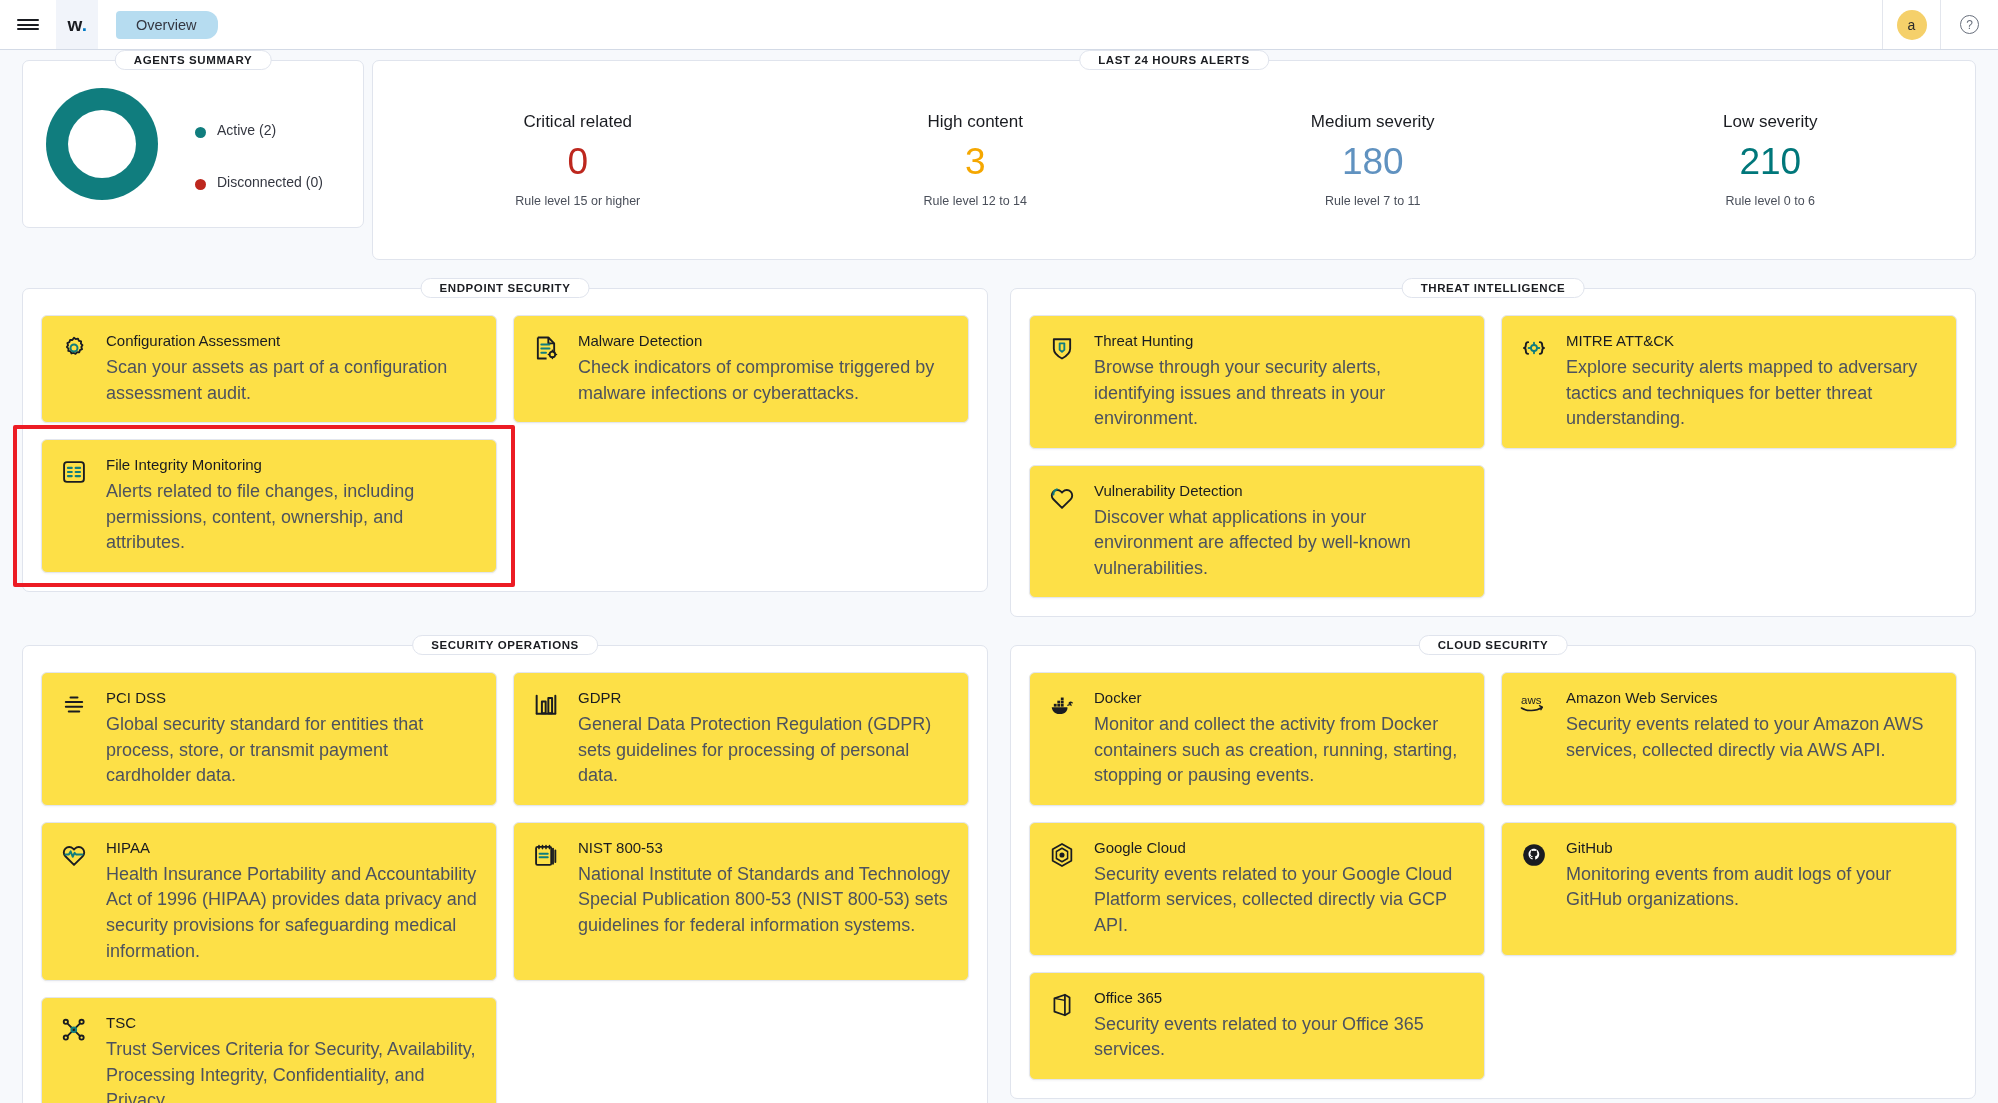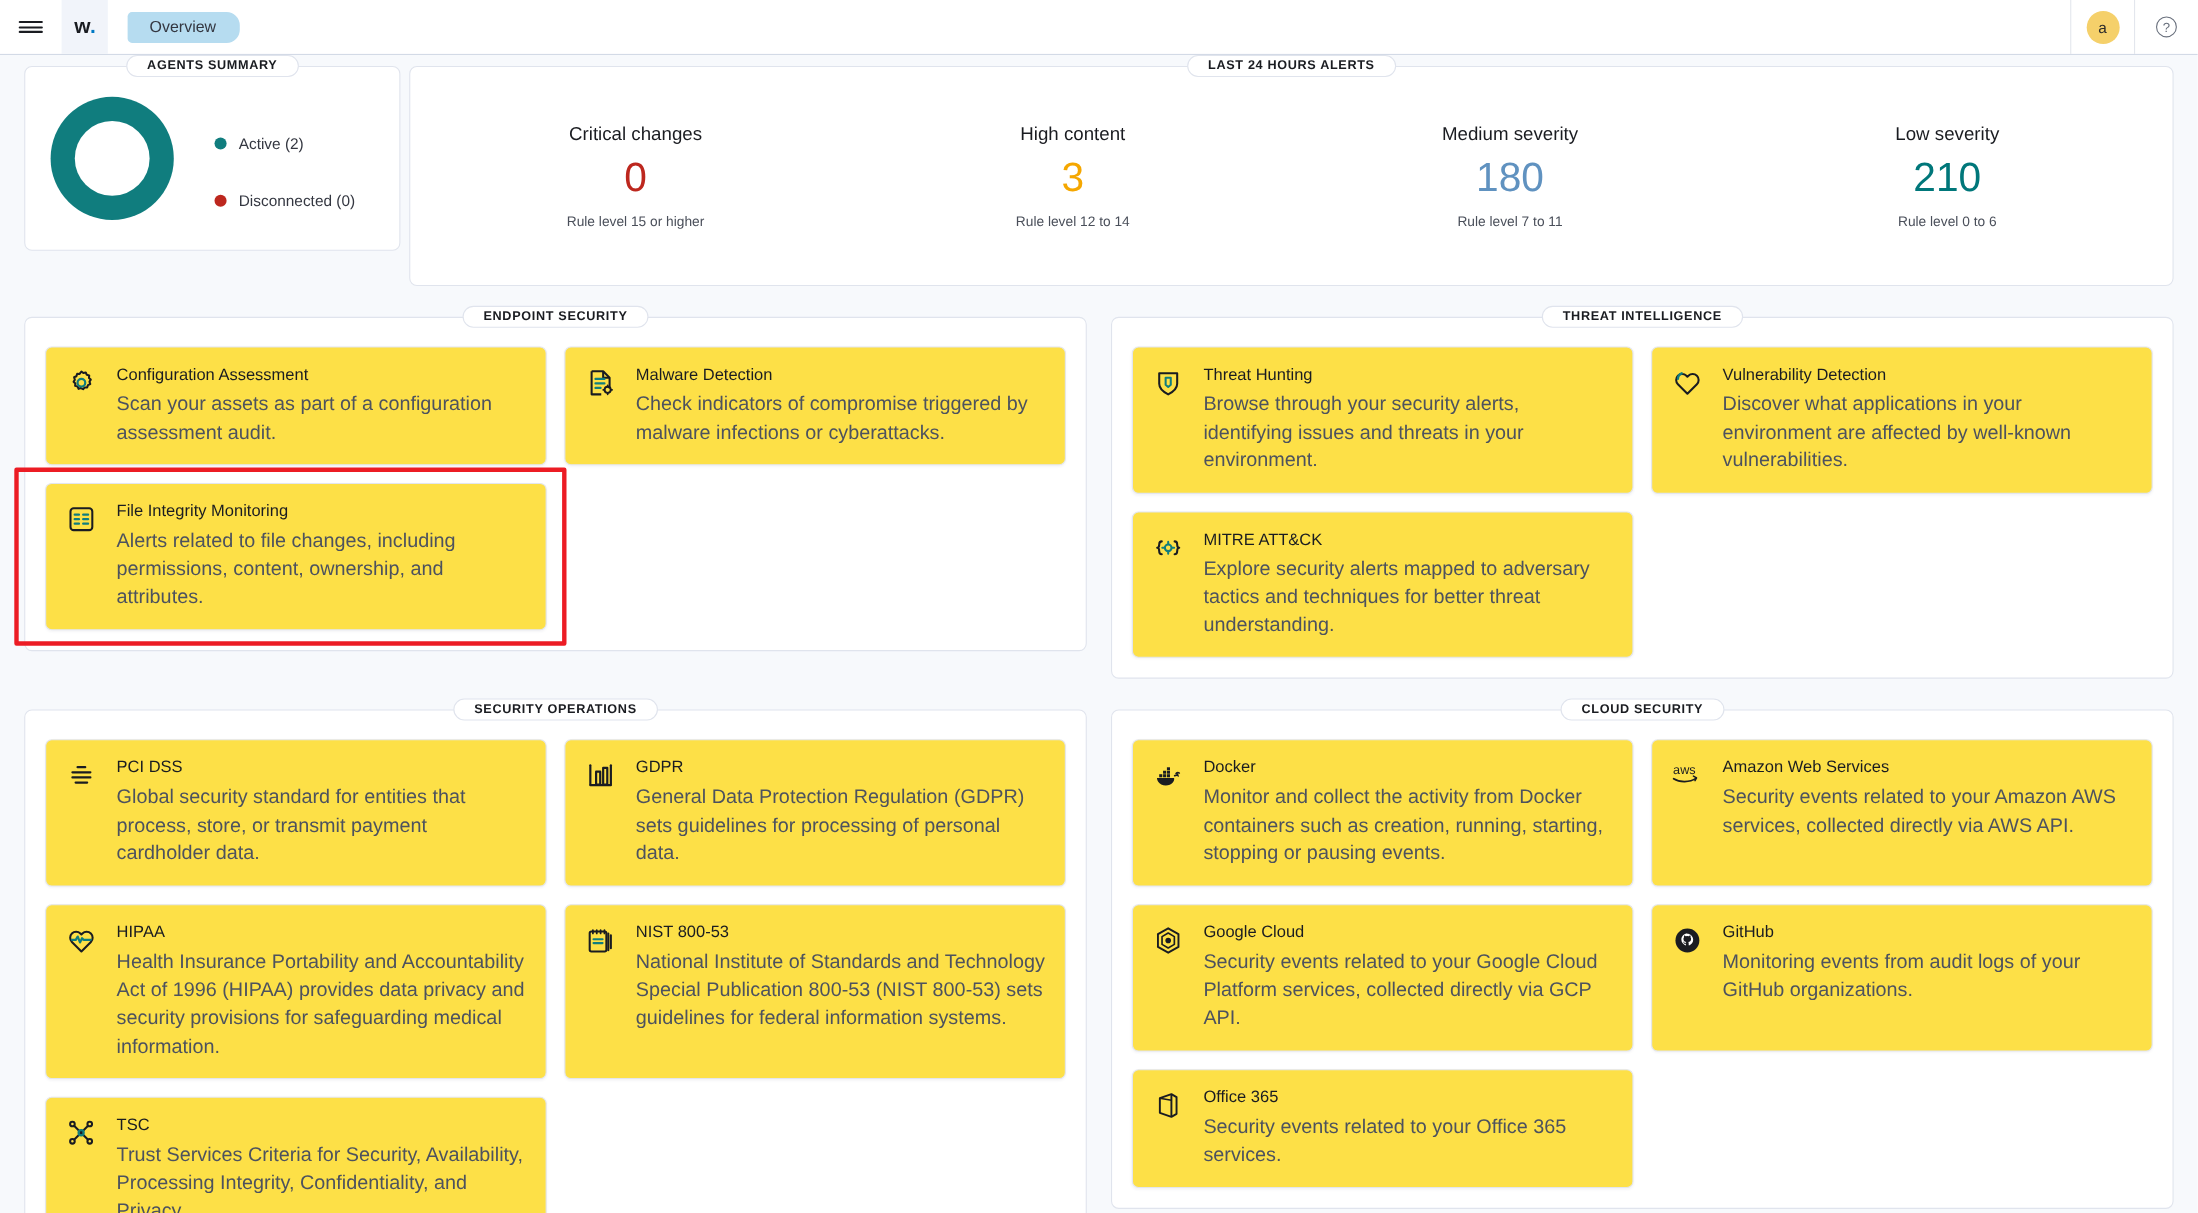--- a/index.html
+++ b/index.html
@@ -117,21 +117,21 @@
   .donut {
     width: 112px; height: 112px; border-radius: 50%;
     background: conic-gradient(#107d7e 0 100%);
     position: relative;
   }
   .donut::after {
     content: ""; position: absolute; inset: 22px;
     background: #fff; border-radius: 50%;
   }
   .legend-list { margin-left: 28px; }
-  .legend-row { display: flex; align-items: center; margin-bottom: 12px; font-size: 14px; color: #343741; margin-top: 36px; }
+  .legend-row { display: flex; align-items: flex-end; margin-bottom: 12px; font-size: 14px; color: #343741; margin-top: 36px; }
   .legend-row .swatch { width: 11px; height: 11px; border-radius: 50%; margin-right: 11px; flex: none; }
 
   
   .alerts-panel {
     flex: 1;
     height: 200px;
     display: flex;
     padding: 18px 6px;
   }
   .alert-col {
@@ -222,21 +222,21 @@
           <span class="swatch" style="background:#bd271e"></span>
           <span>Disconnected (0)</span>
         </div>
       </div>
     </div>
 
     <div class="panel alerts-panel">
       <div class="legend">LAST 24 HOURS ALERTS</div>
 
       <div class="alert-col">
-        <div class="alert-title">Critical changes</div>
+        <div class="alert-title">Critical related</div>
         <div class="alert-value" style="color:#bd271e">0</div>
         <div class="alert-sub">Rule level 15 or higher</div>
       </div>
 
       <div class="alert-col">
         <div class="alert-title">High content</div>
         <div class="alert-value" style="color:#f5a700">3</div>
         <div class="alert-sub">Rule level 12 to 14</div>
       </div>
 
@@ -325,42 +325,42 @@
             </div>
             <div class="body">
               <div class="card-title">Threat Hunting</div>
               <div class="card-desc">Browse through your security alerts, identifying issues and threats in your environment.</div>
             </div>
           </div>
 
           <div class="card">
             <div class="icon">
               <svg width="28" height="28" viewBox="0 0 24 24" fill="none" stroke="#1a1c21" stroke-width="1.6">
-                <path d="M12 20.5 4.6 13.1a4.7 4.7 0 0 1 0-6.6 4.7 4.7 0 0 1 6.6 0l.8.8.8-.8a4.7 4.7 0 0 1 6.6 0 4.7 4.7 0 0 1 0 6.6z" stroke-linejoin="round"></path>
-                <path d="M7.6 4.6a4.7 4.7 0 0 0-3 4.4" stroke="#107d7e" stroke-width="1.8" stroke-linecap="round"></path>
-              </svg>
-            </div>
-            <div class="body">
-              <div class="card-title">Vulnerability Detection</div>
-              <div class="card-desc">Discover what applications in your environment are affected by well-known vulnerabilities.</div>
-            </div>
-          </div>
-
-          <div class="card">
-            <div class="icon">
-              <svg width="28" height="28" viewBox="0 0 24 24" fill="none" stroke="#1a1c21" stroke-width="1.6">
                 <path d="M7 4c-1.6 0-2 1-2 2.4 0 2.3-1 2.6-1.6 2.6.6 0 1.6.3 1.6 2.6 0 1.4.4 2.4 2 2.4" transform="translate(0,3)" stroke-linecap="round" stroke-linejoin="round"></path>
                 <path d="M17 4c1.6 0 2 1 2 2.4 0 2.3 1 2.6 1.6 2.6-.6 0-1.6.3-1.6 2.6 0 1.4-.4 2.4-2 2.4" transform="translate(0,3)" stroke-linecap="round" stroke-linejoin="round"></path>
                 <circle cx="12" cy="12" r="2.6" stroke="#107d7e" stroke-width="1.6"></circle>
                 <path d="M12 7.4v1.6M12 15v1.6M7.4 12h1.6M15 12h1.6" stroke="#107d7e" stroke-width="1.6" stroke-linecap="round"></path>
               </svg>
             </div>
             <div class="body">
               <div class="card-title">MITRE ATT&amp;CK</div>
               <div class="card-desc">Explore security alerts mapped to adversary tactics and techniques for better threat understanding.</div>
+            </div>
+          </div>
+
+          <div class="card">
+            <div class="icon">
+              <svg width="28" height="28" viewBox="0 0 24 24" fill="none" stroke="#1a1c21" stroke-width="1.6">
+                <path d="M12 20.5 4.6 13.1a4.7 4.7 0 0 1 0-6.6 4.7 4.7 0 0 1 6.6 0l.8.8.8-.8a4.7 4.7 0 0 1 6.6 0 4.7 4.7 0 0 1 0 6.6z" stroke-linejoin="round"></path>
+                <path d="M7.6 4.6a4.7 4.7 0 0 0-3 4.4" stroke="#107d7e" stroke-width="1.8" stroke-linecap="round"></path>
+              </svg>
+            </div>
+            <div class="body">
+              <div class="card-title">Vulnerability Detection</div>
+              <div class="card-desc">Discover what applications in your environment are affected by well-known vulnerabilities.</div>
             </div>
           </div>
 
         </div>
       </div>
     </div>
   </div>
 
   <div class="section-row">
 

